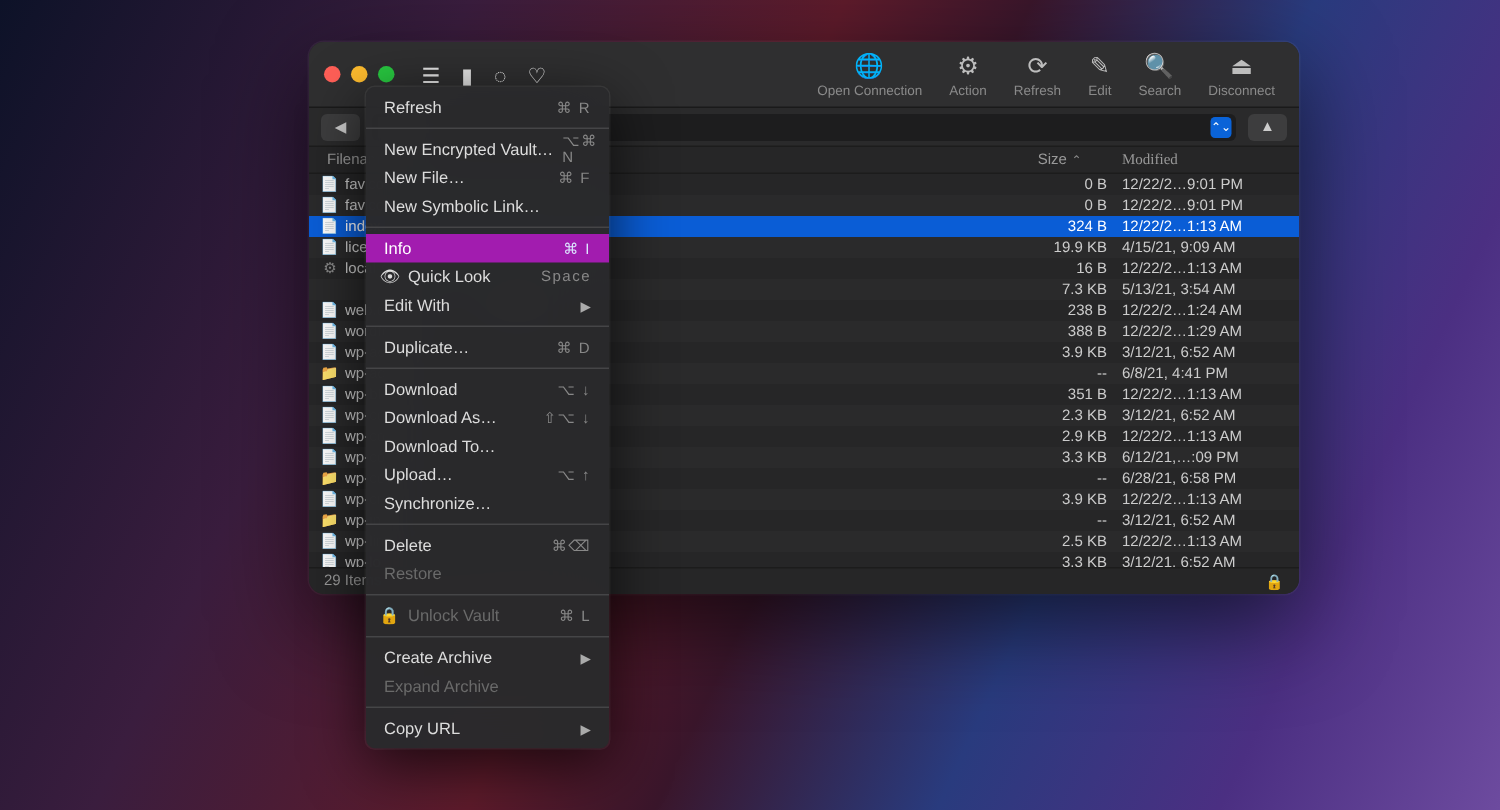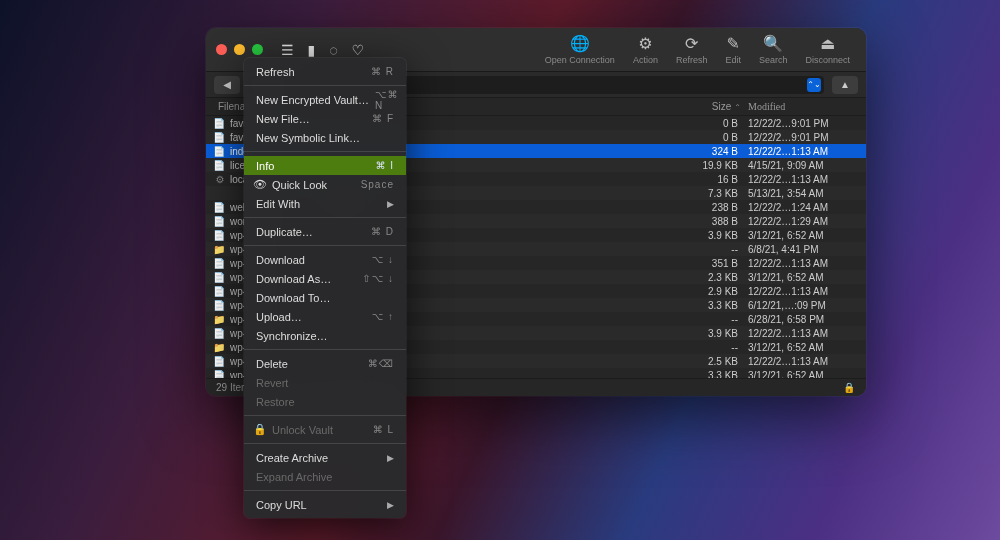--- a/index.html
+++ b/index.html
@@ -16,42 +16,42 @@
 .tb-btn { display: flex; flex-direction: column; align-items: center; gap: 2px; padding: 2px 6px; color: #bdbdbd; }
 .tb-btn .ic { font-size: 16px; height: 18px; display: flex; align-items: center; }
 .tb-btn .lb { font-size: 9px; color: #8a8a8a; }
 .navbar { height: 26px; background: #2a2a2b; display: flex; align-items: center; padding: 0 8px; gap: 8px; border-bottom: 1px solid #1c1c1c; }
 .navbtn { width: 26px; height: 18px; background: #3d3d3e; border-radius: 4px; display: flex; align-items: center; justify-content: center; color: #ccc; font-size: 10px; }
 .pathfield { flex: 1; height: 18px; background: #1d1d1e; border-radius: 4px; display: flex; align-items: center; }
 .pathfield .segment { width: 32px; height: 14px; background: #555; border-radius: 2px; margin-left: 4px; }
 .pathfield .dd { margin-left: auto; margin-right: 3px; width: 14px; height: 14px; background: #0a63d8; border-radius: 3px; color: #fff; font-size: 8px; display: flex; align-items: center; justify-content: center; }
 .headers { height: 18px; display: flex; align-items: center; padding: 0 8px; font-size: 10px; color: #999; border-bottom: 1px solid #1c1c1c; background: #262627; }
 .col-name { flex: 1; padding-left: 4px; }
-.col-size { width: 70px; text-align: right; padding-right: 7px; }
+.col-size { width: 70px; text-align: right; padding-right: 27px; }
 .col-mod { width: 110px; text-align: left; font-family: Liberation Serif, serif; }
 .list { height: calc(100% - 44px - 26px - 18px - 18px); overflow: hidden; }
 .row { height: 14px; display: flex; align-items: center; padding: 0 8px; font-size: 10px; color: #ccc; }
 .row:nth-child(even) { background: #2a2a2b; }
 .row.selected { background: #0a5dd6; color: #fff; }
 .row .ic { width: 12px; height: 12px; margin-right: 4px; display: inline-flex; align-items: center; justify-content: center; font-size: 10px; }
 .ic.folder { color: #64a6ff; }
 .ic.file { color: #d4d4d4; }
 .ic.gear { color: #888; }
 .ic.md { color: #888; }
 .row .nm { flex: 1; overflow: hidden; white-space: nowrap; }
 .row .sz { width: 70px; text-align: right; padding-right: 10px; color: #ccc; }
 .row .md { width: 110px; text-align: left; color: #ccc; }
 .row.selected .sz, .row.selected .md { color: #fff; }
 .status { height: 18px; border-top: 1px solid #1c1c1c; display: flex; align-items: center; padding: 0 10px; font-size: 10px; color: #999; background: #262627; }
 .status .lock { margin-left: auto; font-size: 10px; color: #777; }
 
 
 .menu { position: absolute; top: 58px; left: 244px; width: 162px; background: rgba(42,42,44,.98); border-radius: 6px; box-shadow: 0 10px 40px rgba(0,0,0,.7), 0 0 0 1px rgba(255,255,255,.08); padding: 4px 0; color: #ddd; font-size: 11px; backdrop-filter: blur(20px); }
 .mi { height: 19px; display: flex; align-items: center; padding: 0 12px; gap: 6px; position: relative; }
-.mi.hover { background: #4d7c0f; color: #fff; }
+.mi.hover { background: #a21caf; color: #fff; }
 .mi.disabled { color: #6a6a6a; }
 .mi .lbl { flex: 1; white-space: nowrap; }
 .mi .sc { font-size: 10px; color: #888; letter-spacing: 1px; }
 .mi.hover .sc { color: #dce6ff; }
 .mi .arr { font-size: 9px; color: #aaa; }
 .mi .pic { width: 12px; display: inline-flex; justify-content: center; font-size: 11px; margin-left: -2px; }
 .sep { height: 1px; background: #454547; margin: 4px 0; }
 .sortarr { font-size: 8px; margin-left: 3px; color: #888; }
 </style>
 </head>
@@ -291,23 +291,20 @@
     </div>
     <div class="mi">
       <span class="lbl">Synchronize…</span>
     </div>
     <div class="sep"></div>
     <div class="mi">
       <span class="lbl">Delete</span>
       <span class="sc">⌘⌫</span>
     </div>
     <div class="mi disabled">
-      <span class="lbl">Revert</span>
-    </div>
-    <div class="mi disabled">
       <span class="lbl">Restore</span>
     </div>
     <div class="sep"></div>
     <div class="mi disabled">
       <span class="pic">🔒</span>
       <span class="lbl">Unlock Vault</span>
       <span class="sc">⌘ L</span>
     </div>
     <div class="sep"></div>
     <div class="mi">

